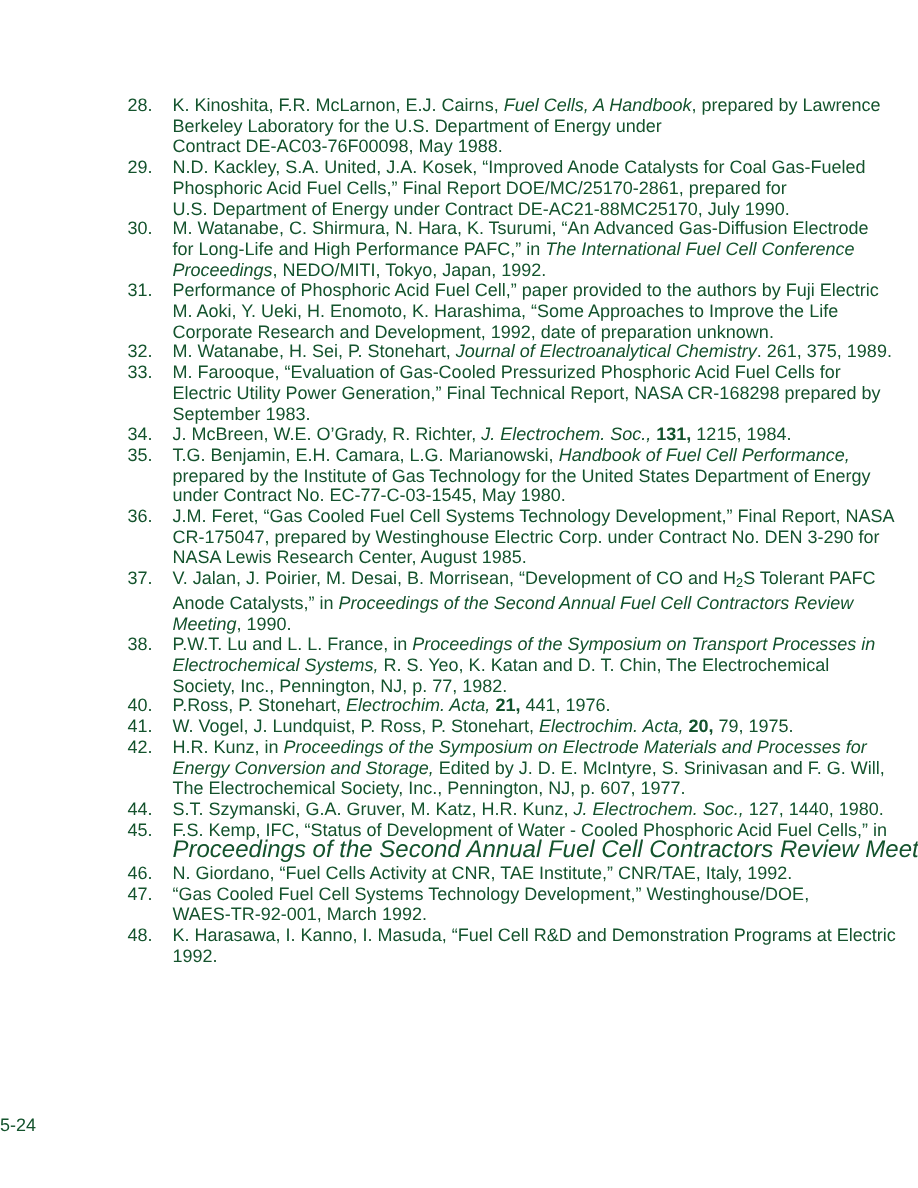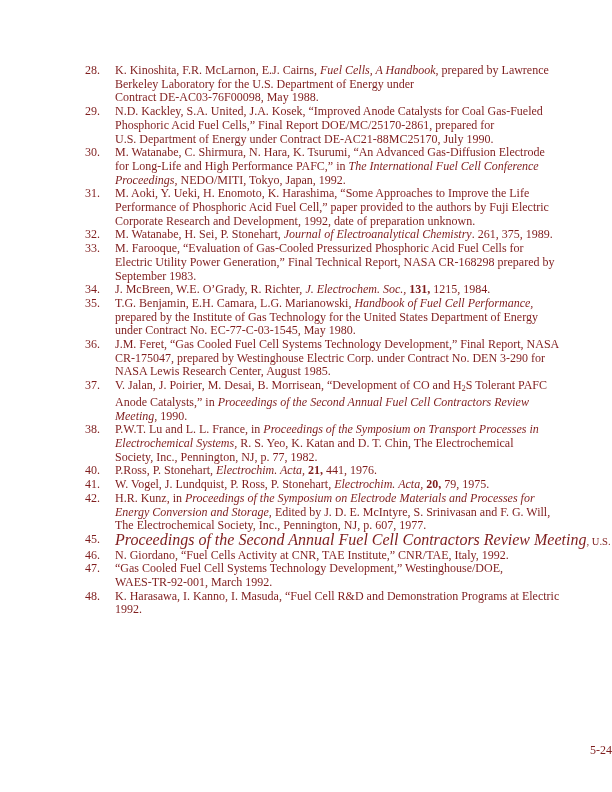--- a/index.html
+++ b/index.html
@@ -1,23 +1,23 @@
 <!DOCTYPE html>
 <html><head>
 <meta charset="utf-8">
 <style>
   html, body { margin: 0; padding: 0; background: #ffffff; }
   .page {
     position: relative;
     width: 612px;
     height: 792px;
     background: #ffffff;
-    font-family: Liberation Serif, serif;
+    font-family: Liberation Sans, sans-serif;
     font-size: 12px;
-    color: #7f1d1d;
+    color: #14532d;
     overflow: hidden;
   }
   .refs {
     position: absolute;
     left: 85px;
     top: 64px;
     width: 470px;
   }
   .ref-row { display: flex; align-items: flex-start; }
   .ref-num {
@@ -32,21 +32,21 @@
   .s-i  { font-style: italic; }
   .s-b  { font-weight: bold; }
   .s-sub { font-size: 8.5px; vertical-align: -2px; }
   .s-is { font-style: italic; font-size: 16px; }
   .s-ns { font-size: 10.6px; }
   .page-number {
     position: absolute;
     top: 744px;
     left: 0;
     width: 612px;
-    text-align: right;
+    text-align: left;
     line-height: 13.7px;
   }
 </style>
 </head>
 <body>
 
 <div class="page">
   <div class="refs">
       <div class="ref-row">
         <span class="ref-num">28.</span>
@@ -68,22 +68,22 @@
         <span class="ref-num">30.</span>
         <span class="ref-body">
           <div class="ref-line"><span>M. Watanabe, C. Shirmura, N. Hara, K. Tsurumi, “An Advanced Gas-Diffusion Electrode</span></div>
           <div class="ref-line"><span>for Long-Life and High Performance PAFC,” in </span><span class="s-i">The International Fuel Cell Conference</span></div>
           <div class="ref-line"><span class="s-i">Proceedings</span><span>, NEDO/MITI, Tokyo, Japan, 1992.</span></div>
         </span>
       </div>
       <div class="ref-row">
         <span class="ref-num">31.</span>
         <span class="ref-body">
+          <div class="ref-line"><span>Performance of Phosphoric Acid Fuel Cell,” paper provided to the authors by Fuji Electric</span></div>
           <div class="ref-line"><span>M. Aoki, Y. Ueki, H. Enomoto, K. Harashima, “Some Approaches to Improve the Life</span></div>
-          <div class="ref-line"><span>Performance of Phosphoric Acid Fuel Cell,” paper provided to the authors by Fuji Electric</span></div>
           <div class="ref-line"><span>Corporate Research and Development, 1992, date of preparation unknown.</span></div>
         </span>
       </div>
       <div class="ref-row">
         <span class="ref-num">32.</span>
         <span class="ref-body">
           <div class="ref-line"><span>M. Watanabe, H. Sei, P. Stonehart, </span><span class="s-i">Journal of Electroanalytical Chemistry</span><span>. 261, 375, 1989.</span></div>
         </span>
       </div>
       <div class="ref-row">
@@ -146,22 +146,29 @@
       </div>
       <div class="ref-row">
         <span class="ref-num">42.</span>
         <span class="ref-body">
           <div class="ref-line"><span>H.R. Kunz, in </span><span class="s-i">Proceedings of the Symposium on Electrode Materials and Processes for</span></div>
           <div class="ref-line"><span class="s-i">Energy Conversion and Storage,</span><span> Edited by J. D. E. McIntyre, S. Srinivasan and F. G. Will,</span></div>
           <div class="ref-line"><span>The Electrochemical Society, Inc., Pennington, NJ, p. 607, 1977.</span></div>
         </span>
       </div>
       <div class="ref-row">
+        <span class="ref-num">44.</span>
+        <span class="ref-body">
+          <div class="ref-line"><span>S.T. Szymanski, G.A. Gruver, M. Katz, H.R. Kunz, </span><span class="s-i">J. Electrochem. Soc.,</span><span> 127, 1440, 1980.</span></div>
+        </span>
+      </div>
+      <div class="ref-row">
         <span class="ref-num">45.</span>
         <span class="ref-body">
+          <div class="ref-line"><span>F.S. Kemp, IFC, “Status of Development of Water - Cooled Phosphoric Acid Fuel Cells,” in</span></div>
           <div class="ref-line"><span class="s-is">Proceedings of the Second Annual Fuel Cell Contractors Review Meeting</span><span class="s-ns">, U.S. DOE/METC, 1990.</span></div>
         </span>
       </div>
       <div class="ref-row">
         <span class="ref-num">46.</span>
         <span class="ref-body">
           <div class="ref-line"><span>N. Giordano, “Fuel Cells Activity at CNR, TAE Institute,” CNR/TAE, Italy, 1992.</span></div>
         </span>
       </div>
       <div class="ref-row">

